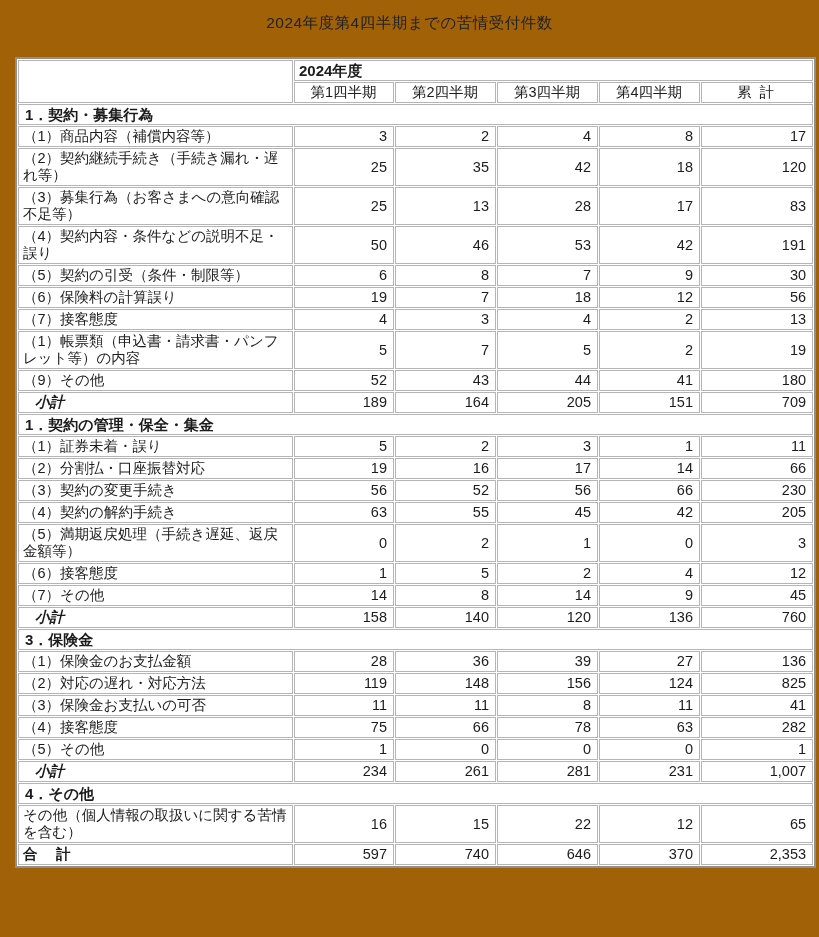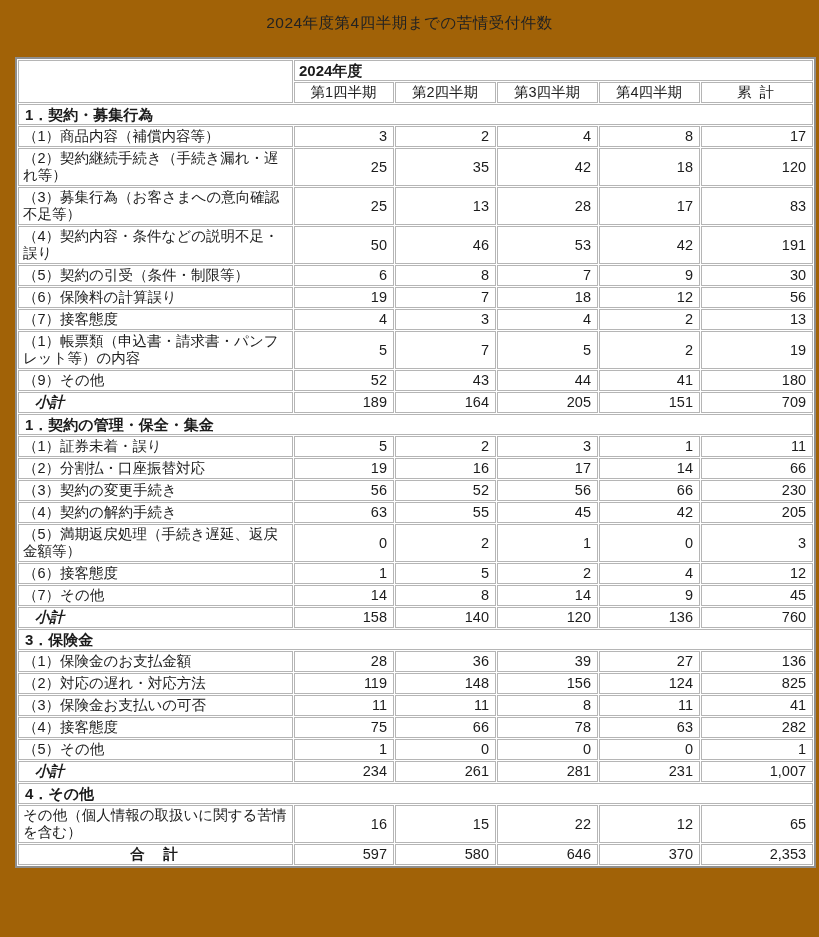--- a/index.html
+++ b/index.html
@@ -56,21 +56,21 @@
     padding-right:6px;
     font-variant-numeric:tabular-nums;
   }
   .tbl tr.subtotal td.row-label{
     font-weight:bold;
     padding-left:16px;
     font-style:italic;
   }
   .tbl tr.grand-total td.row-label{
     font-weight:bold;
-    text-align:center;
+    text-align:left;
     letter-spacing:2px;
   }
 </style>
 </head>
 <body>
 
 <div class="page">
   <div class="title">2024年度第4四半期までの苦情受付件数</div>
 
   <table class="tbl">
@@ -304,20 +304,20 @@
           <td class="row-label">その他（個人情報の取扱いに関する苦情を含む）</td>
           <td class="num">16</td>
           <td class="num">15</td>
           <td class="num">22</td>
           <td class="num">12</td>
           <td class="num">65</td>
         </tr>
         <tr class="grand-total">
           <td class="row-label">合　計</td>
           <td class="num">597</td>
-          <td class="num">580</td>
+          <td class="num">740</td>
           <td class="num">646</td>
           <td class="num">370</td>
           <td class="num">2,353</td>
         </tr>
       </tbody>
   </table>
 </div>
 
 </body></html>

